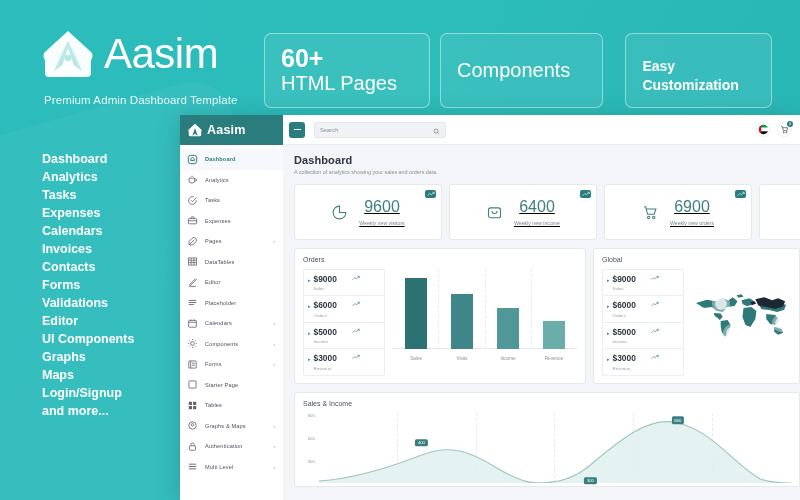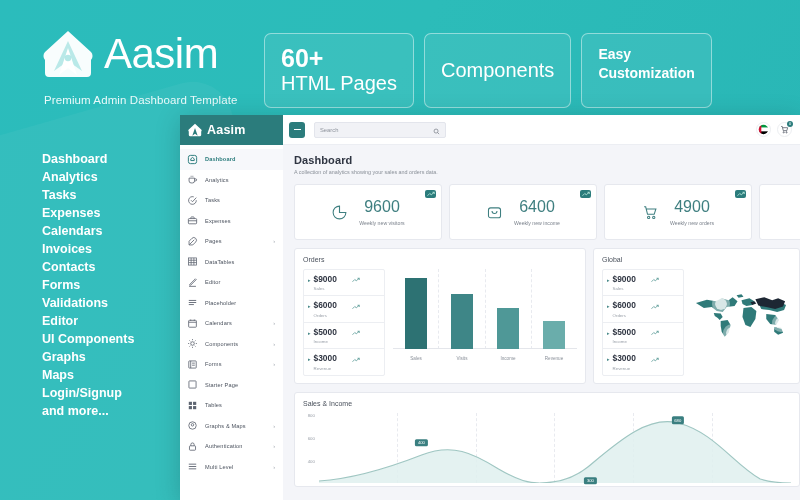--- a/index.html
+++ b/index.html
@@ -37,28 +37,28 @@
     color:#eafafa; font-size: 11.5px; margin-top: 14px; margin-left: 2px;
     letter-spacing: 0.1px;
   }
 
   
   .badges { position:absolute; left: 264px; top: 33px; display:flex; gap: 10px; }
   .badge {
     border: 1px solid rgba(255,255,255,0.45);
     border-radius: 7px;
     background: rgba(255,255,255,0.07);
-    padding: 11px 16px 12px 16px;
+    padding: 11px 32px 12px 16px;
     color:#fff;
     min-height: 70px;
     display:flex; flex-direction:column; justify-content:center;
   }
   .badge .big { font-size: 25px; font-weight: 700; line-height: 1.05; }
   .badge .small { font-size: 20px; font-weight: 400; line-height: 1.2; }
-  .badge.easy { justify-content:flex-start; }
+  .badge.easy { justify-content:flex-end;margin-left:12px; }
   .badge.easy .l1 { font-size: 14px; font-weight: 700; line-height: 1.35; }
   .badge.easy .l2 { font-size: 14px; font-weight: 700; line-height: 1.35; }
 
   
   .features {
     position:absolute; left: 42px; top: 150px;
     color:#ffffff; font-size: 12.5px; font-weight: 600;
     line-height: 18px;
   }
   .features div { padding: 0 0 0 0; margin-bottom: 0px; height: 18px; }
@@ -121,41 +121,41 @@
   .page-sub { font-size: 5.4px; color:#8a9099; margin-top: 3px; }
 
   
   .stats { display:flex; gap: 7px; margin-top: 9px; }
   .stat {
     background:#fff; border:1px solid #e6e8ee; border-radius:3px;
     width: 148px; height: 56px; flex:0 0 148px; position:relative;
     display:flex; align-items:center; justify-content:center; gap:11px;
   }
   .stat .sico { color:#3f7f80; display:flex; align-items:center; }
-  .stat .stxt { text-align:center; }
+  .stat .stxt { text-align:center;text-decoration:underline; }
   .stat .num { font-size: 16px; color:#3f7f80; font-weight:400; line-height:1; }
   .stat .cap { font-size: 5.2px; color:#7c838d; margin-top:4px; }
   .stat .trend {
     position:absolute; top:5px; right:5px; width:11px; height:8px; border-radius:2px;
     background:#2b7c7c; display:flex; align-items:center; justify-content:center;
   }
 
   
   .panels { display:flex; gap: 7px; margin-top: 8px; }
   .panel { background:#fff; border:1px solid #e6e8ee; border-radius:3px; padding: 7px 8px; }
   .panel-title { font-size: 7px; color:#4a515c; margin-bottom: 6px; }
   .panel-body { display:flex; gap: 8px; }
   .kpi-list { width: 82px; flex:0 0 82px; border:1px solid #eceef2; border-radius:2px; }
   .kpi {
     display:flex; align-items:flex-start; gap:3px; padding: 5px 5px 4px 4px;
     border-bottom:1px solid #eceef2;
   }
   .kpi:last-child { border-bottom:none; }
   .kpi .dot { font-size:5px; color:#4a8a8a; line-height:10px; }
-  .kpi .amt { font-size: 8.4px; font-weight:700; color:#2f3542; line-height:1; display:flex; align-items:flex-end; gap:15px;}
+  .kpi .amt { font-size: 8.4px; font-weight:700; color:#2f3542; line-height:1; display:flex; align-items:flex-start; gap:15px;}
   .kpi .lab { font-size: 4.4px; color:#9aa0a9; margin-top:3px; }
 
   
   .bars { flex:1; position:relative; height: 92px; }
   .bars .grid { position:absolute; inset:0 0 12px 0; display:flex; }
   .bars .gcell { flex:1; border-right:1px dashed #e8eaef; }
   .bars .gcell:last-child { border-right:none; }
   .bars .axis { position:absolute; left:0; right:0; bottom:12px; border-bottom:1px solid #e4e6eb; }
   .bars .cols { position:absolute; left:0; right:0; bottom:12px; top:0; display:flex; align-items:flex-end; }
   .bcol { flex:1; display:flex; justify-content:center; }
@@ -489,21 +489,21 @@
         </div>
         <div class="stat">
           <span class="sico">
             <svg viewBox="0 0 24 24" width="17" height="17" fill="none" stroke="currentColor" stroke-width="1.5">
                 <path d="M3 4h2.2l2.6 10.6h9.4L19.6 7H6.2"></path>
                 <circle cx="9.4" cy="19" r="1.6"></circle>
                 <circle cx="16.6" cy="19" r="1.6"></circle>
               </svg>
           </span>
           <span class="stxt">
-            <span class="num">4900</span>
+            <span class="num">6900</span>
             <span class="cap" style="display:block">Weekly new orders</span>
           </span>
           <span class="trend">
             <svg viewBox="0 0 16 10" width="8" height="6" fill="none" stroke="#bff0e2" stroke-width="1.6">
                 <path d="M1 8.5 5.5 4 8.5 6.5 14.5 1.5"></path>
                 <path d="M11 1.5h3.5V5"></path>
               </svg>
           </span>
         </div>
         <div class="stat">

